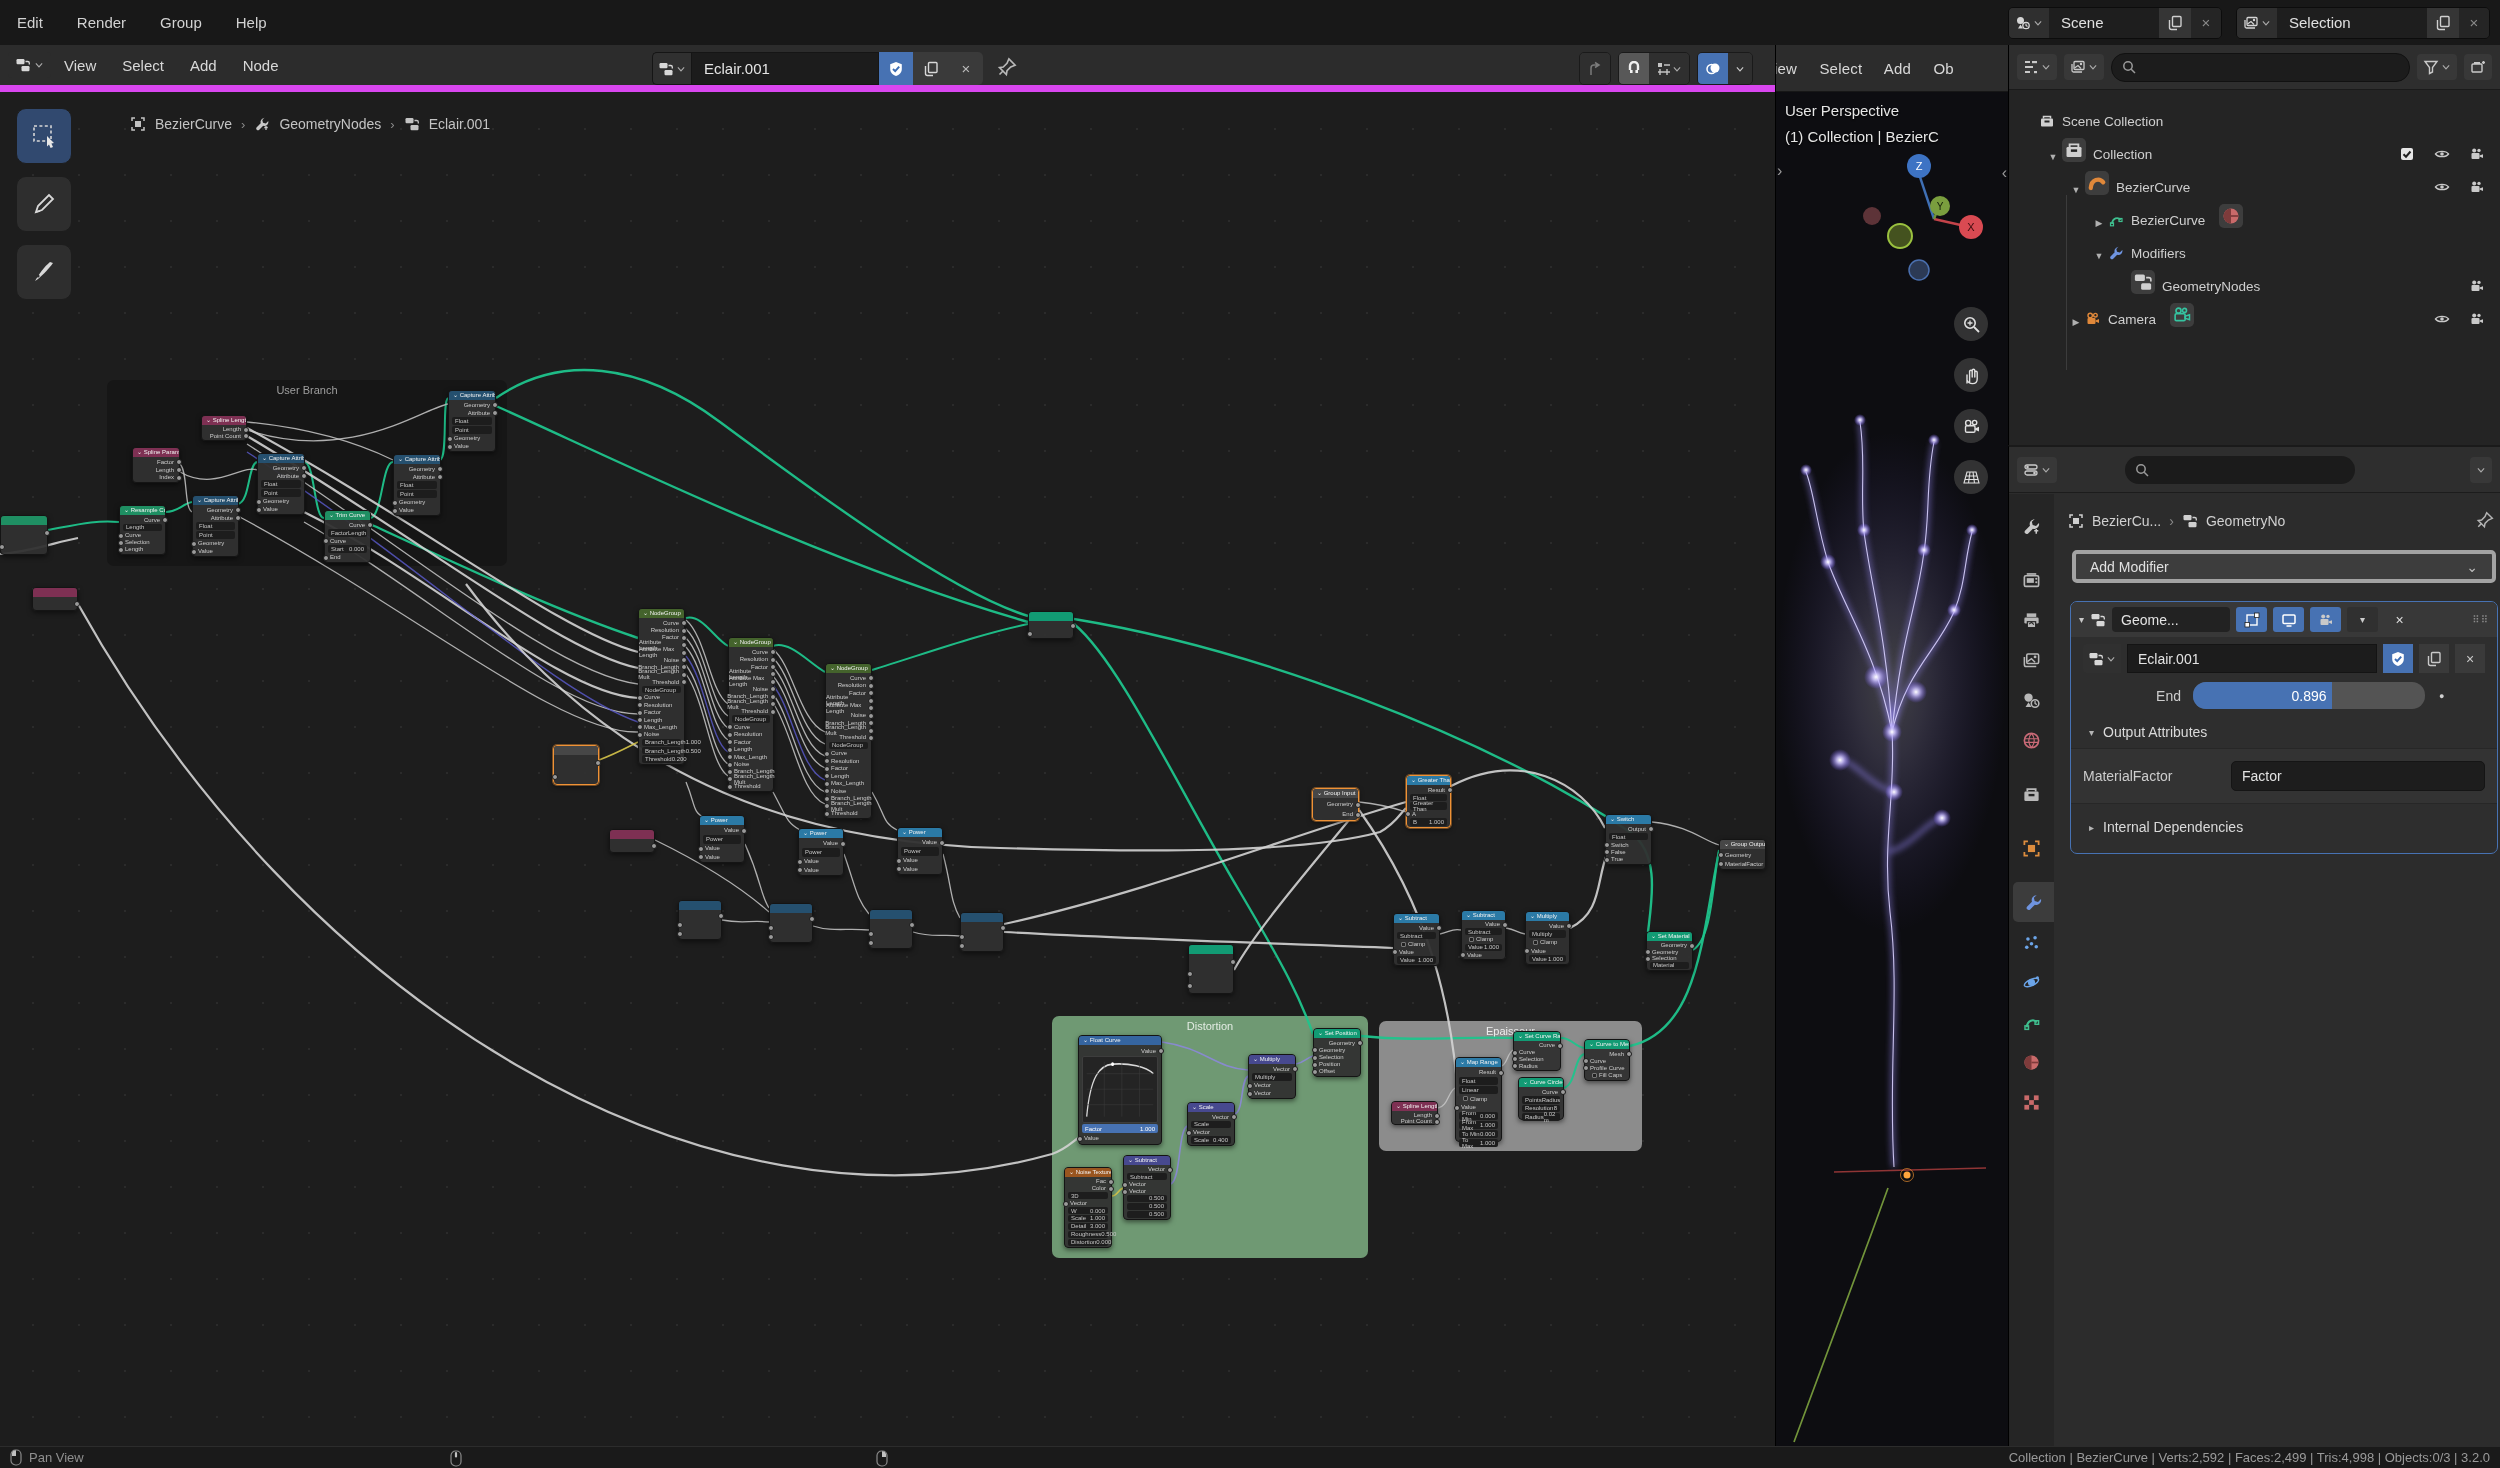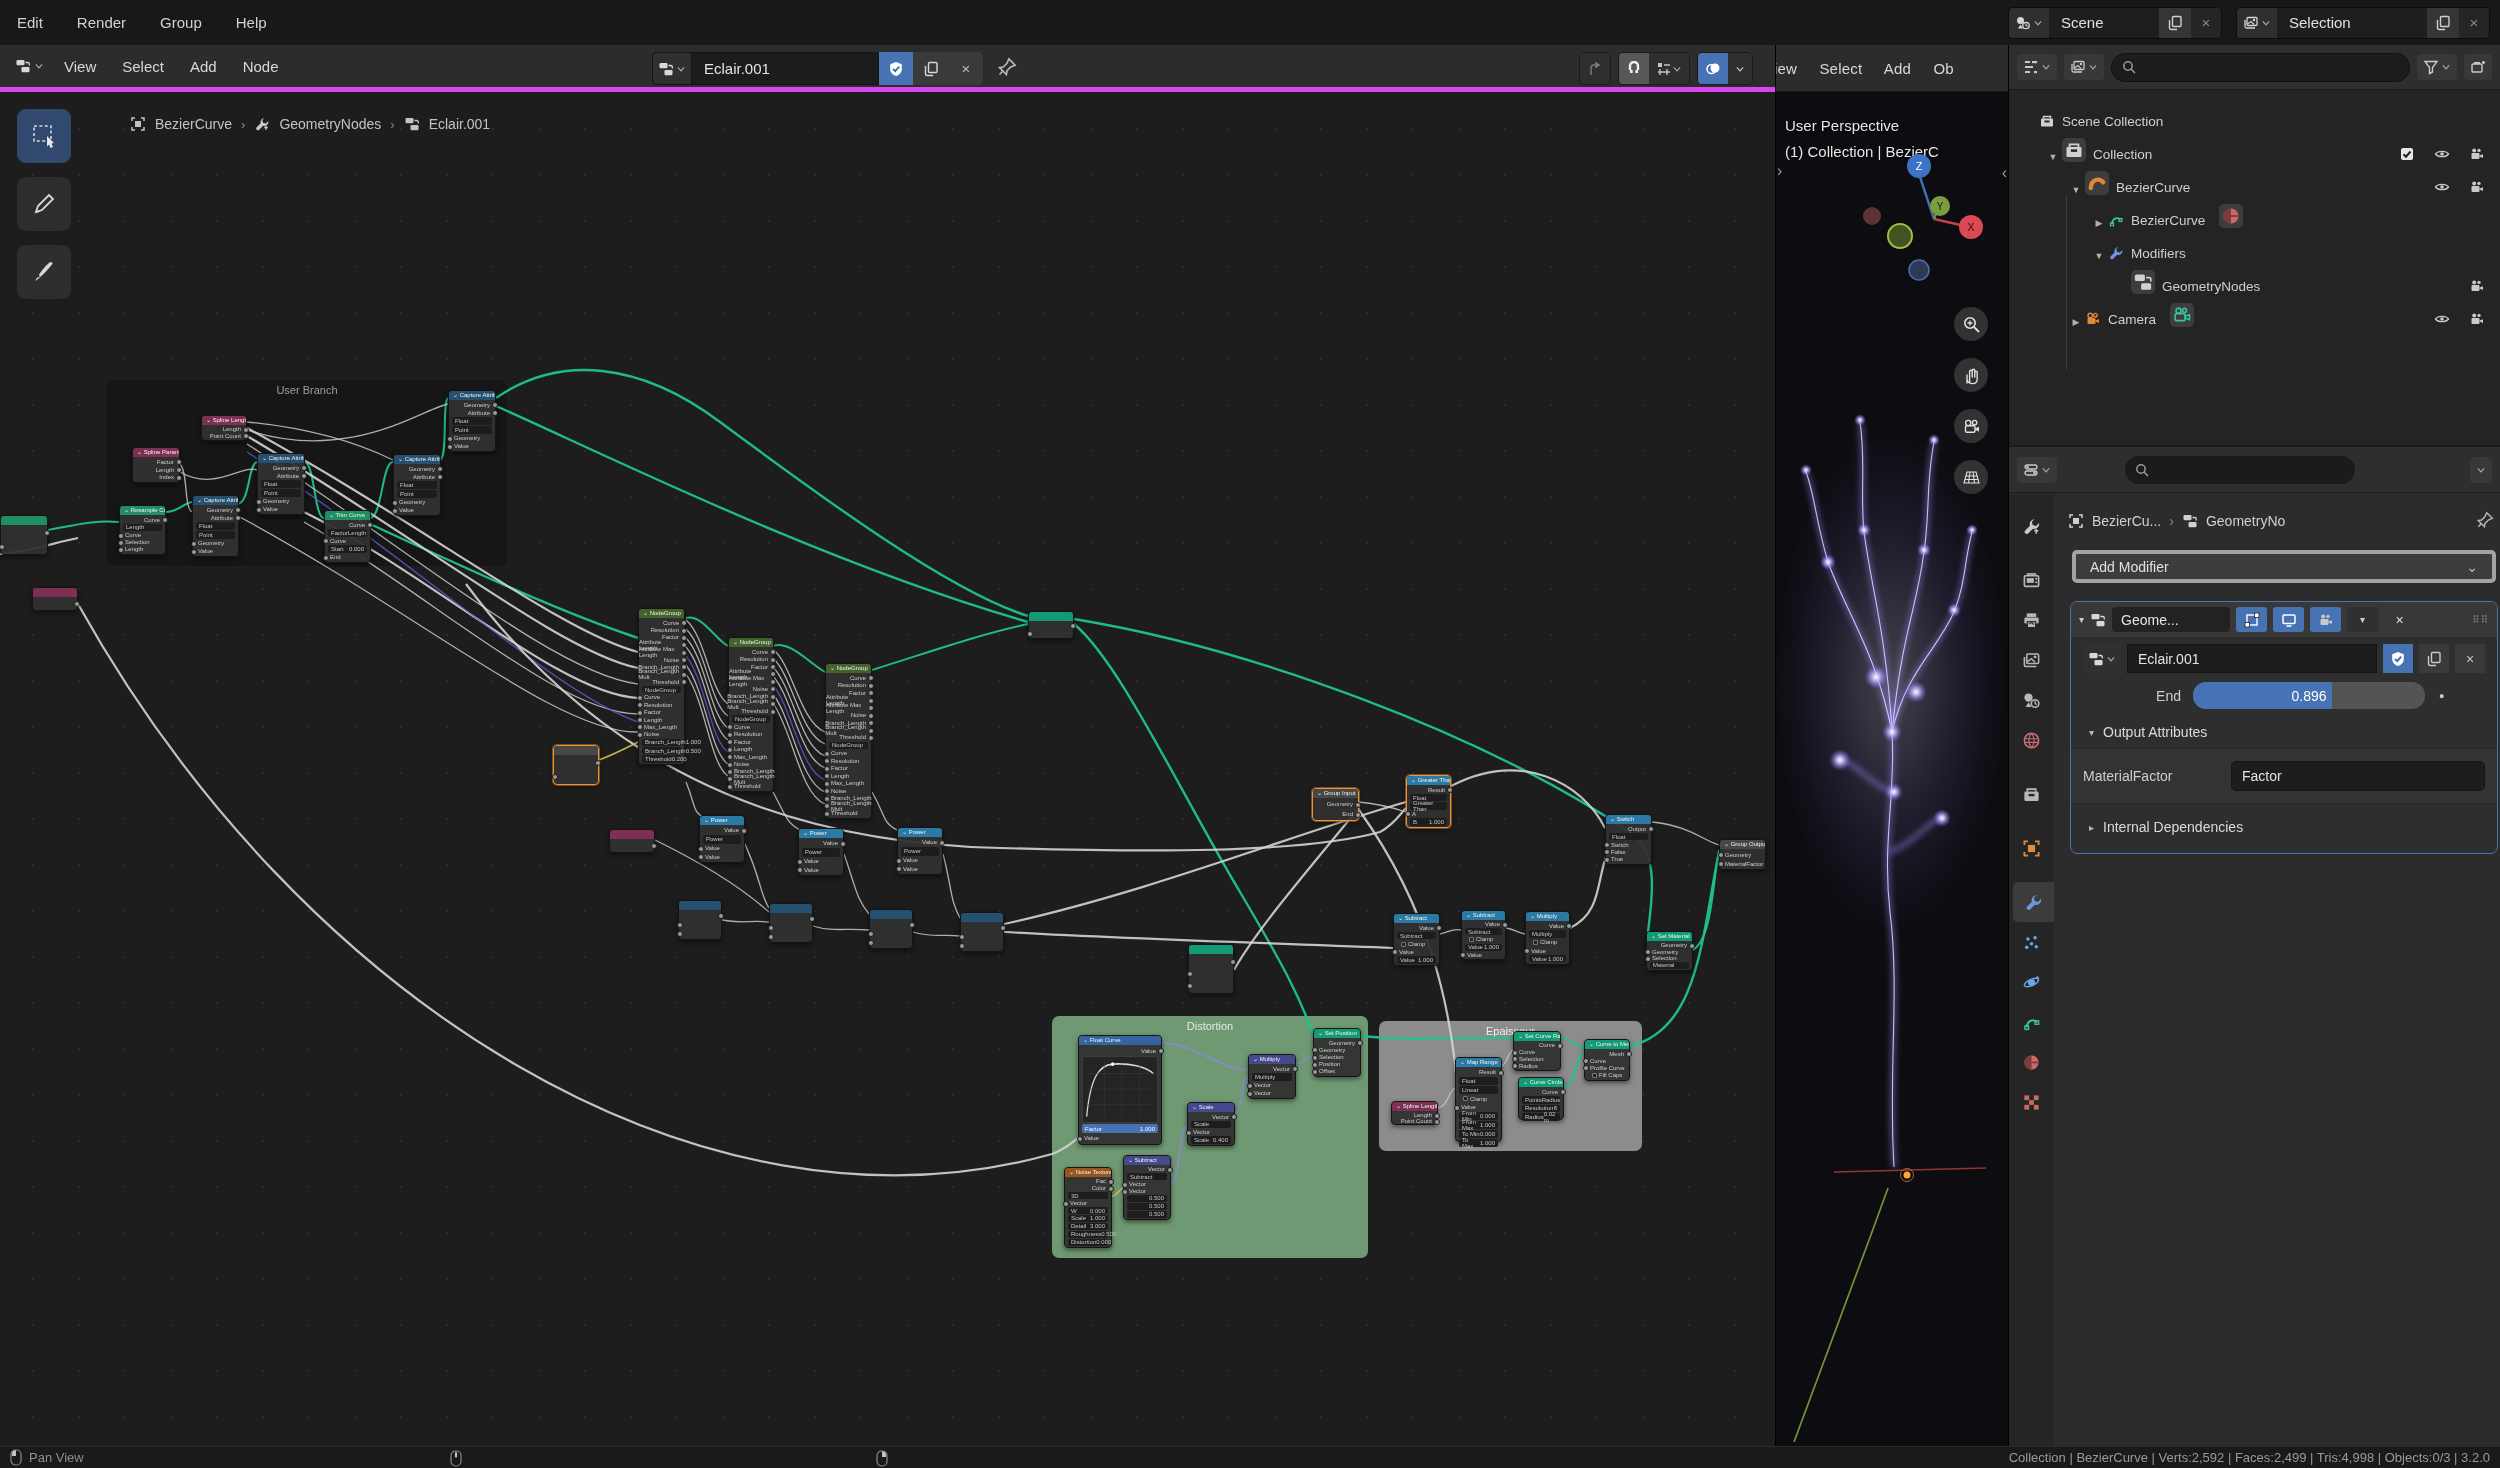--- a/index.html
+++ b/index.html
@@ -19,21 +19,21 @@
   .idsel { display:flex; align-items:center; background:#1e1e1e; border:1px solid #0c0c0c; border-radius:5px; height:32px; overflow:hidden; }
   .idsel .iconbtn { background:#2f2f2f; height:100%; display:flex; align-items:center; padding:0 6px; gap:2px; }
   .idsel .idname { padding:0 12px; min-width:110px; color:#e0e0e0; }
   .idsel .smallbtn { background:#353535; height:100%; width:32px; display:flex; align-items:center; justify-content:center; color:#cFCFCF; }
   .idsel .xbtn { background:#252525; width:30px; height:100%; display:flex; align-items:center; justify-content:center; color:#8a8a8a; }
   .ic { display:inline-flex; width:16px; height:16px; }
   .ic svg { width:100%; height:100%; }
 
   
   #node-editor { position:absolute; left:0; top:45px; width:1775px; height:1401px; background:#1d1d1d; }
-  #ne-header { position:absolute; left:0; top:0; width:100%; height:47px; background:#2c2c2c; border-bottom:5px solid #d946ef;
+  #ne-header { position:absolute; left:0; top:0; width:100%; height:47px; background:#2c2c2c; border-bottom:7px solid #d946ef;
     display:flex; align-items:center; font-size:15px; color:#d8d8d8; }
   .hbtn { display:flex; align-items:center; gap:3px; background:#2c2c2c; border-radius:4px; padding:5px 7px; margin-left:8px; color:#cfcfcf; }
   .hmenu { padding:0 13px; }
   #ne-center { position:absolute; left:652px; top:7px; display:flex; align-items:center; height:33px; }
   #ne-center .treeicon { background:#303030; border:1px solid #151515; border-right:none; border-radius:5px 0 0 5px; height:33px; display:flex; align-items:center; padding:0 5px; gap:2px; }
   #ne-center .treename { background:#1c1c1c; border:1px solid #151515; height:33px; display:flex; align-items:center; padding:0 12px; width:188px; color:#e4e4e4; }
   #ne-center .shield { background:#4772b3; color:#fff; width:34px; height:33px; display:flex; align-items:center; justify-content:center; border-radius:0; }
   #ne-center .cbtn { background:#3a3a3a; width:36px; height:33px; display:flex; align-items:center; justify-content:center; }
   #ne-center .xbtn { background:#3a3a3a; width:34px; height:33px; display:flex; align-items:center; justify-content:center; border-radius:0 5px 5px 0; color:#bbb; }
   #ne-center .pin { margin-left:14px; color:#b9b9b9; }
@@ -85,21 +85,21 @@
   .nrow.chk .box { width:5px; height:5px; border:1px solid #777; border-radius:1px; background:#222; flex:none; }
   .nrow.cw { flex:7; margin:1px 3px; background:#242424; border:1px solid #3d3d3d; border-radius:2px; padding:0; }
   .nrow.cw svg { width:100%; height:100%; }
 
   
   #viewport { position:absolute; left:1775px; top:45px; width:233px; height:1401px; background:#0d0d11; border-left:1px solid #000; }
   #vp-header { position:absolute; left:0; top:0; width:100%; height:47px; background:#2c2c2c; border-bottom:1px solid #171717;
     overflow:hidden; display:flex; align-items:center; font-size:15px; color:#d8d8d8; }
   #vp-header .inner { margin-left:-12px; white-space:nowrap; letter-spacing:0.2px; word-spacing:18px; }
   #vp-canvas { position:absolute; left:0; top:47px; width:233px; height:1354px; overflow:hidden; }
-  #vp-labels { position:absolute; left:9px; top:25px; font-size:15px; color:#e6e6e6; text-shadow:0 1px 2px #000; white-space:nowrap; z-index:4; }
+  #vp-labels { position:absolute; left:9px; top:10px; font-size:15px; color:#e6e6e6; text-shadow:0 1px 2px #000; white-space:nowrap; z-index:4; }
   #vp-labels .l2 { margin-top:9px; }
   .vp-chev { position:absolute; color:#9a9a9a; font-size:16px; z-index:5; }
   #vp-gizmo { position:absolute; left:86px; top:52px; z-index:4; }
   .vpbtn { position:absolute; left:178px; width:34px; height:34px; border-radius:50%; background:rgba(58,58,58,.85);
     display:flex; align-items:center; justify-content:center; color:#d8d8d8; z-index:4; }
   .vpbtn svg { width:19px; height:19px; }
 
   
   #outliner { position:absolute; left:2008px; top:45px; width:492px; height:400px; background:#242424; border-left:1px solid #000; }
   #ol-header { height:45px; background:#2e2e2e; border-bottom:1px solid #1a1a1a; display:flex; align-items:center; padding:0 8px; gap:7px; }

